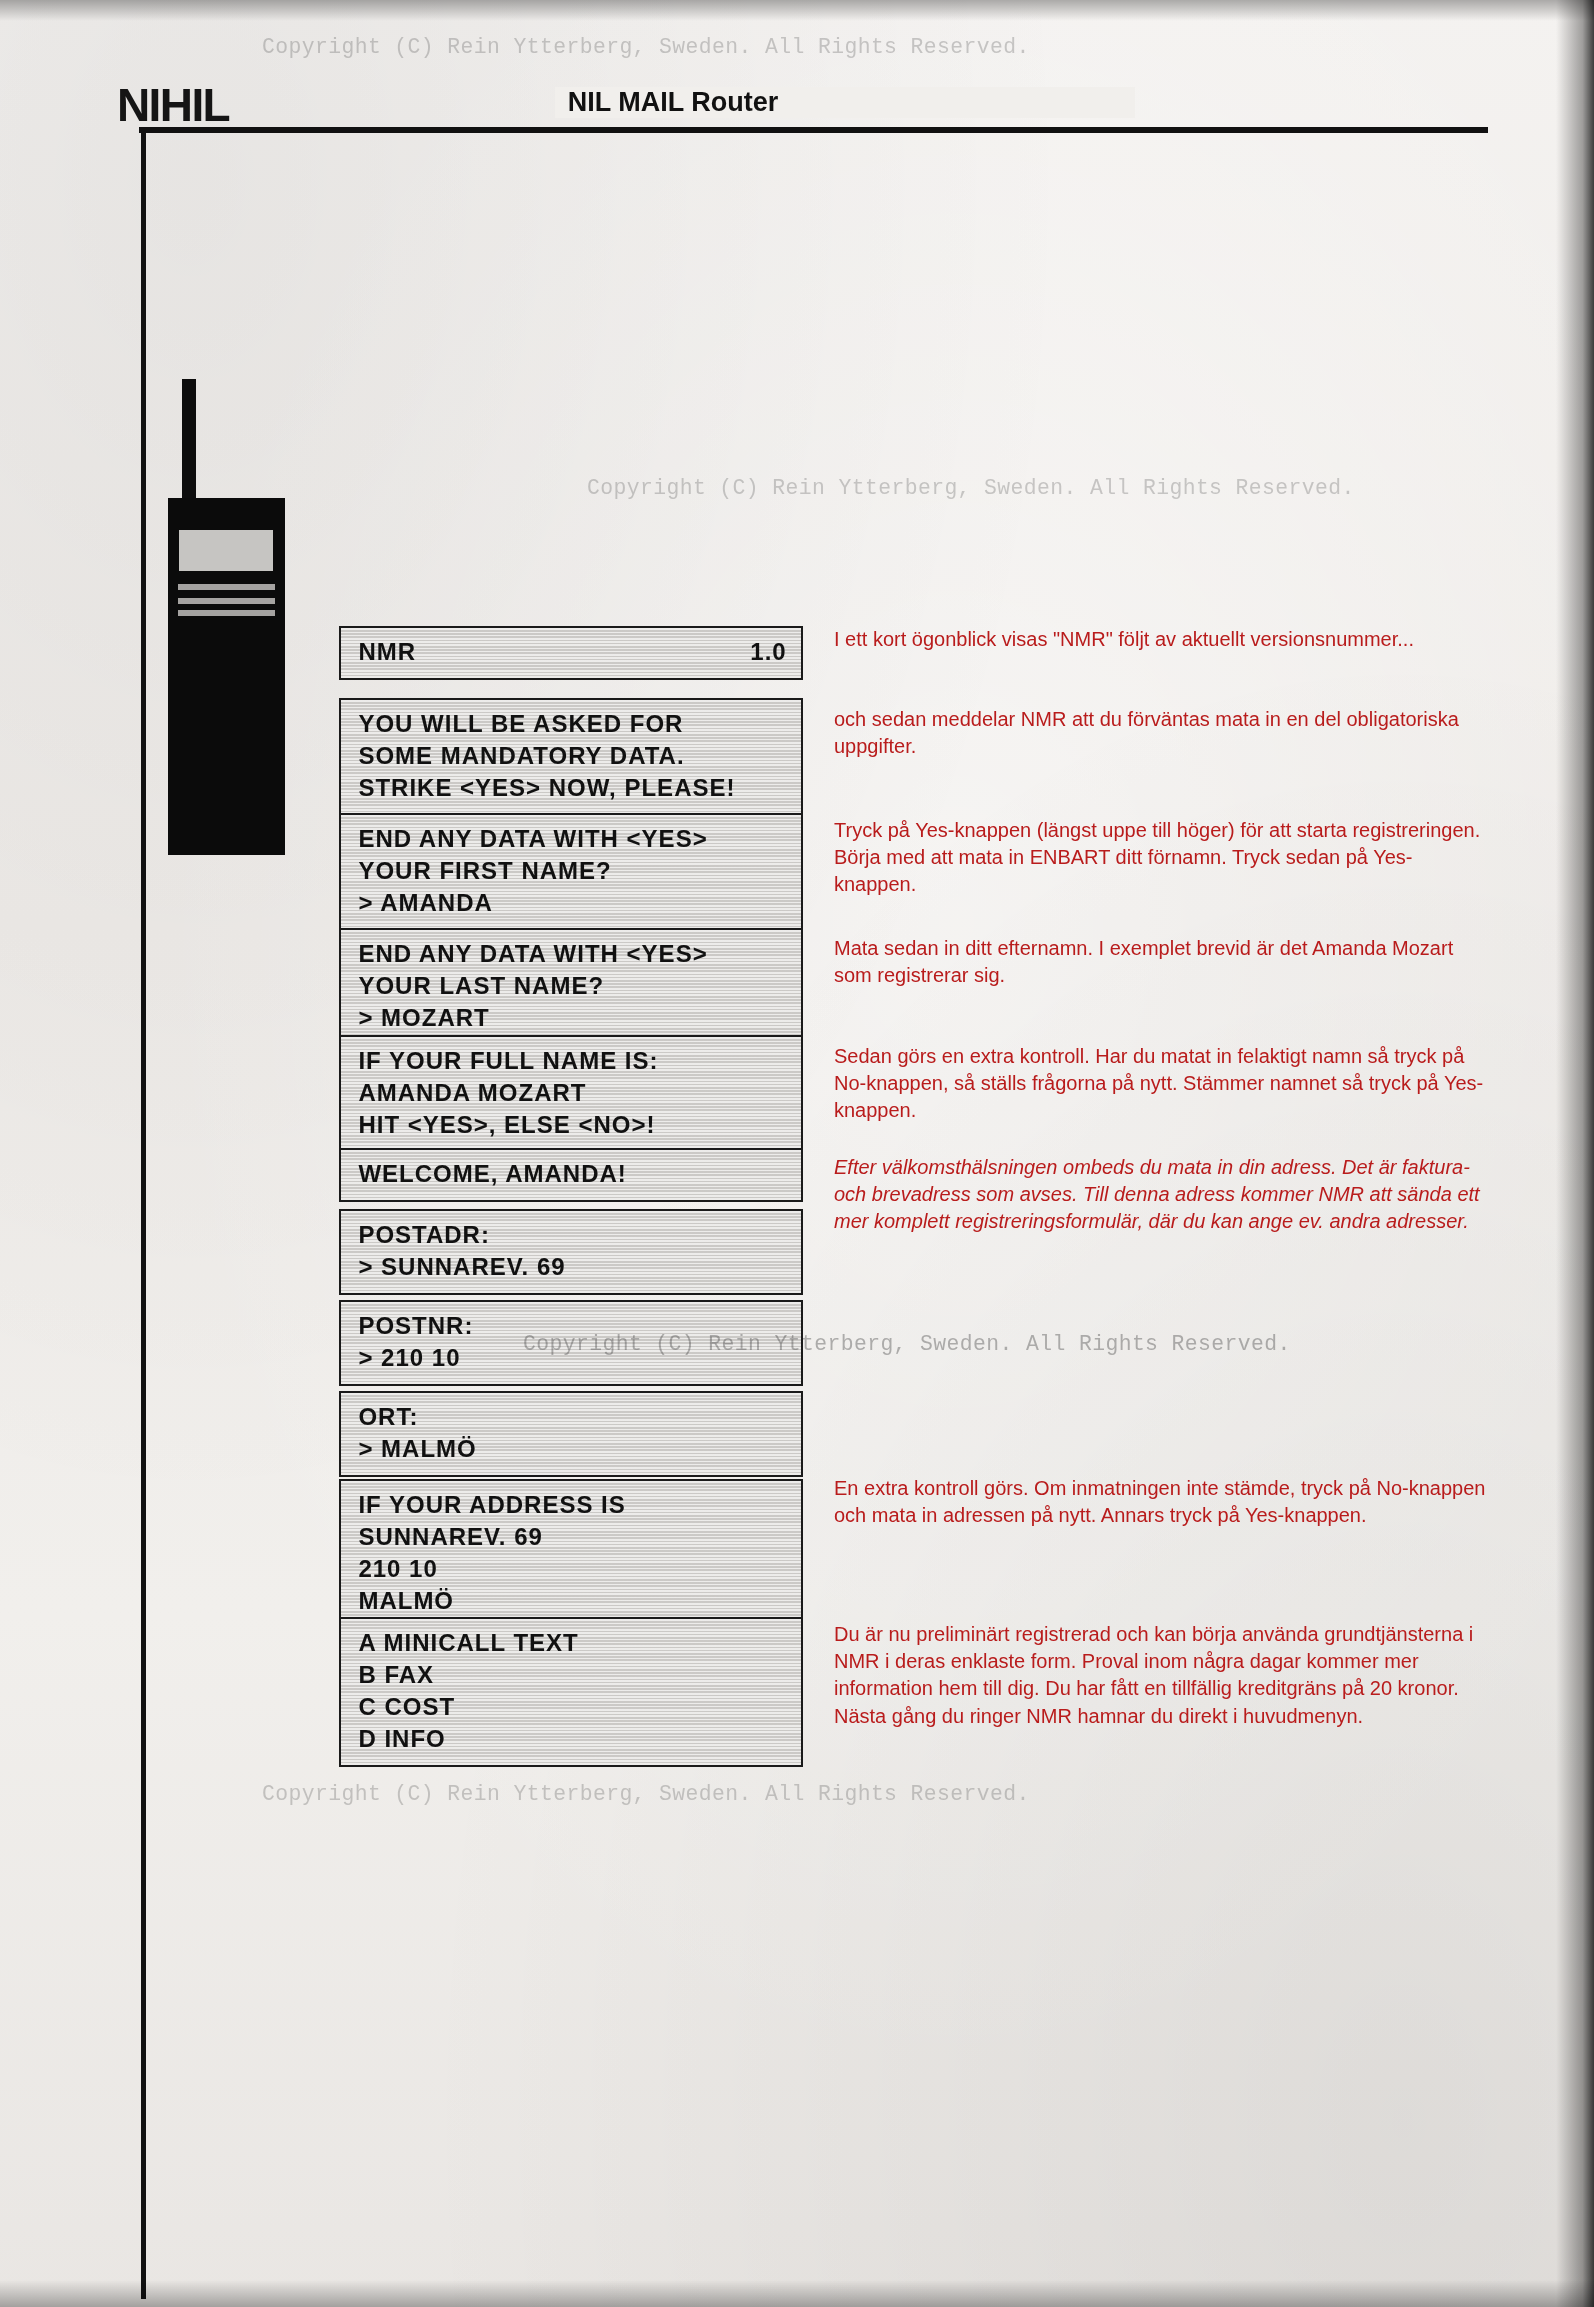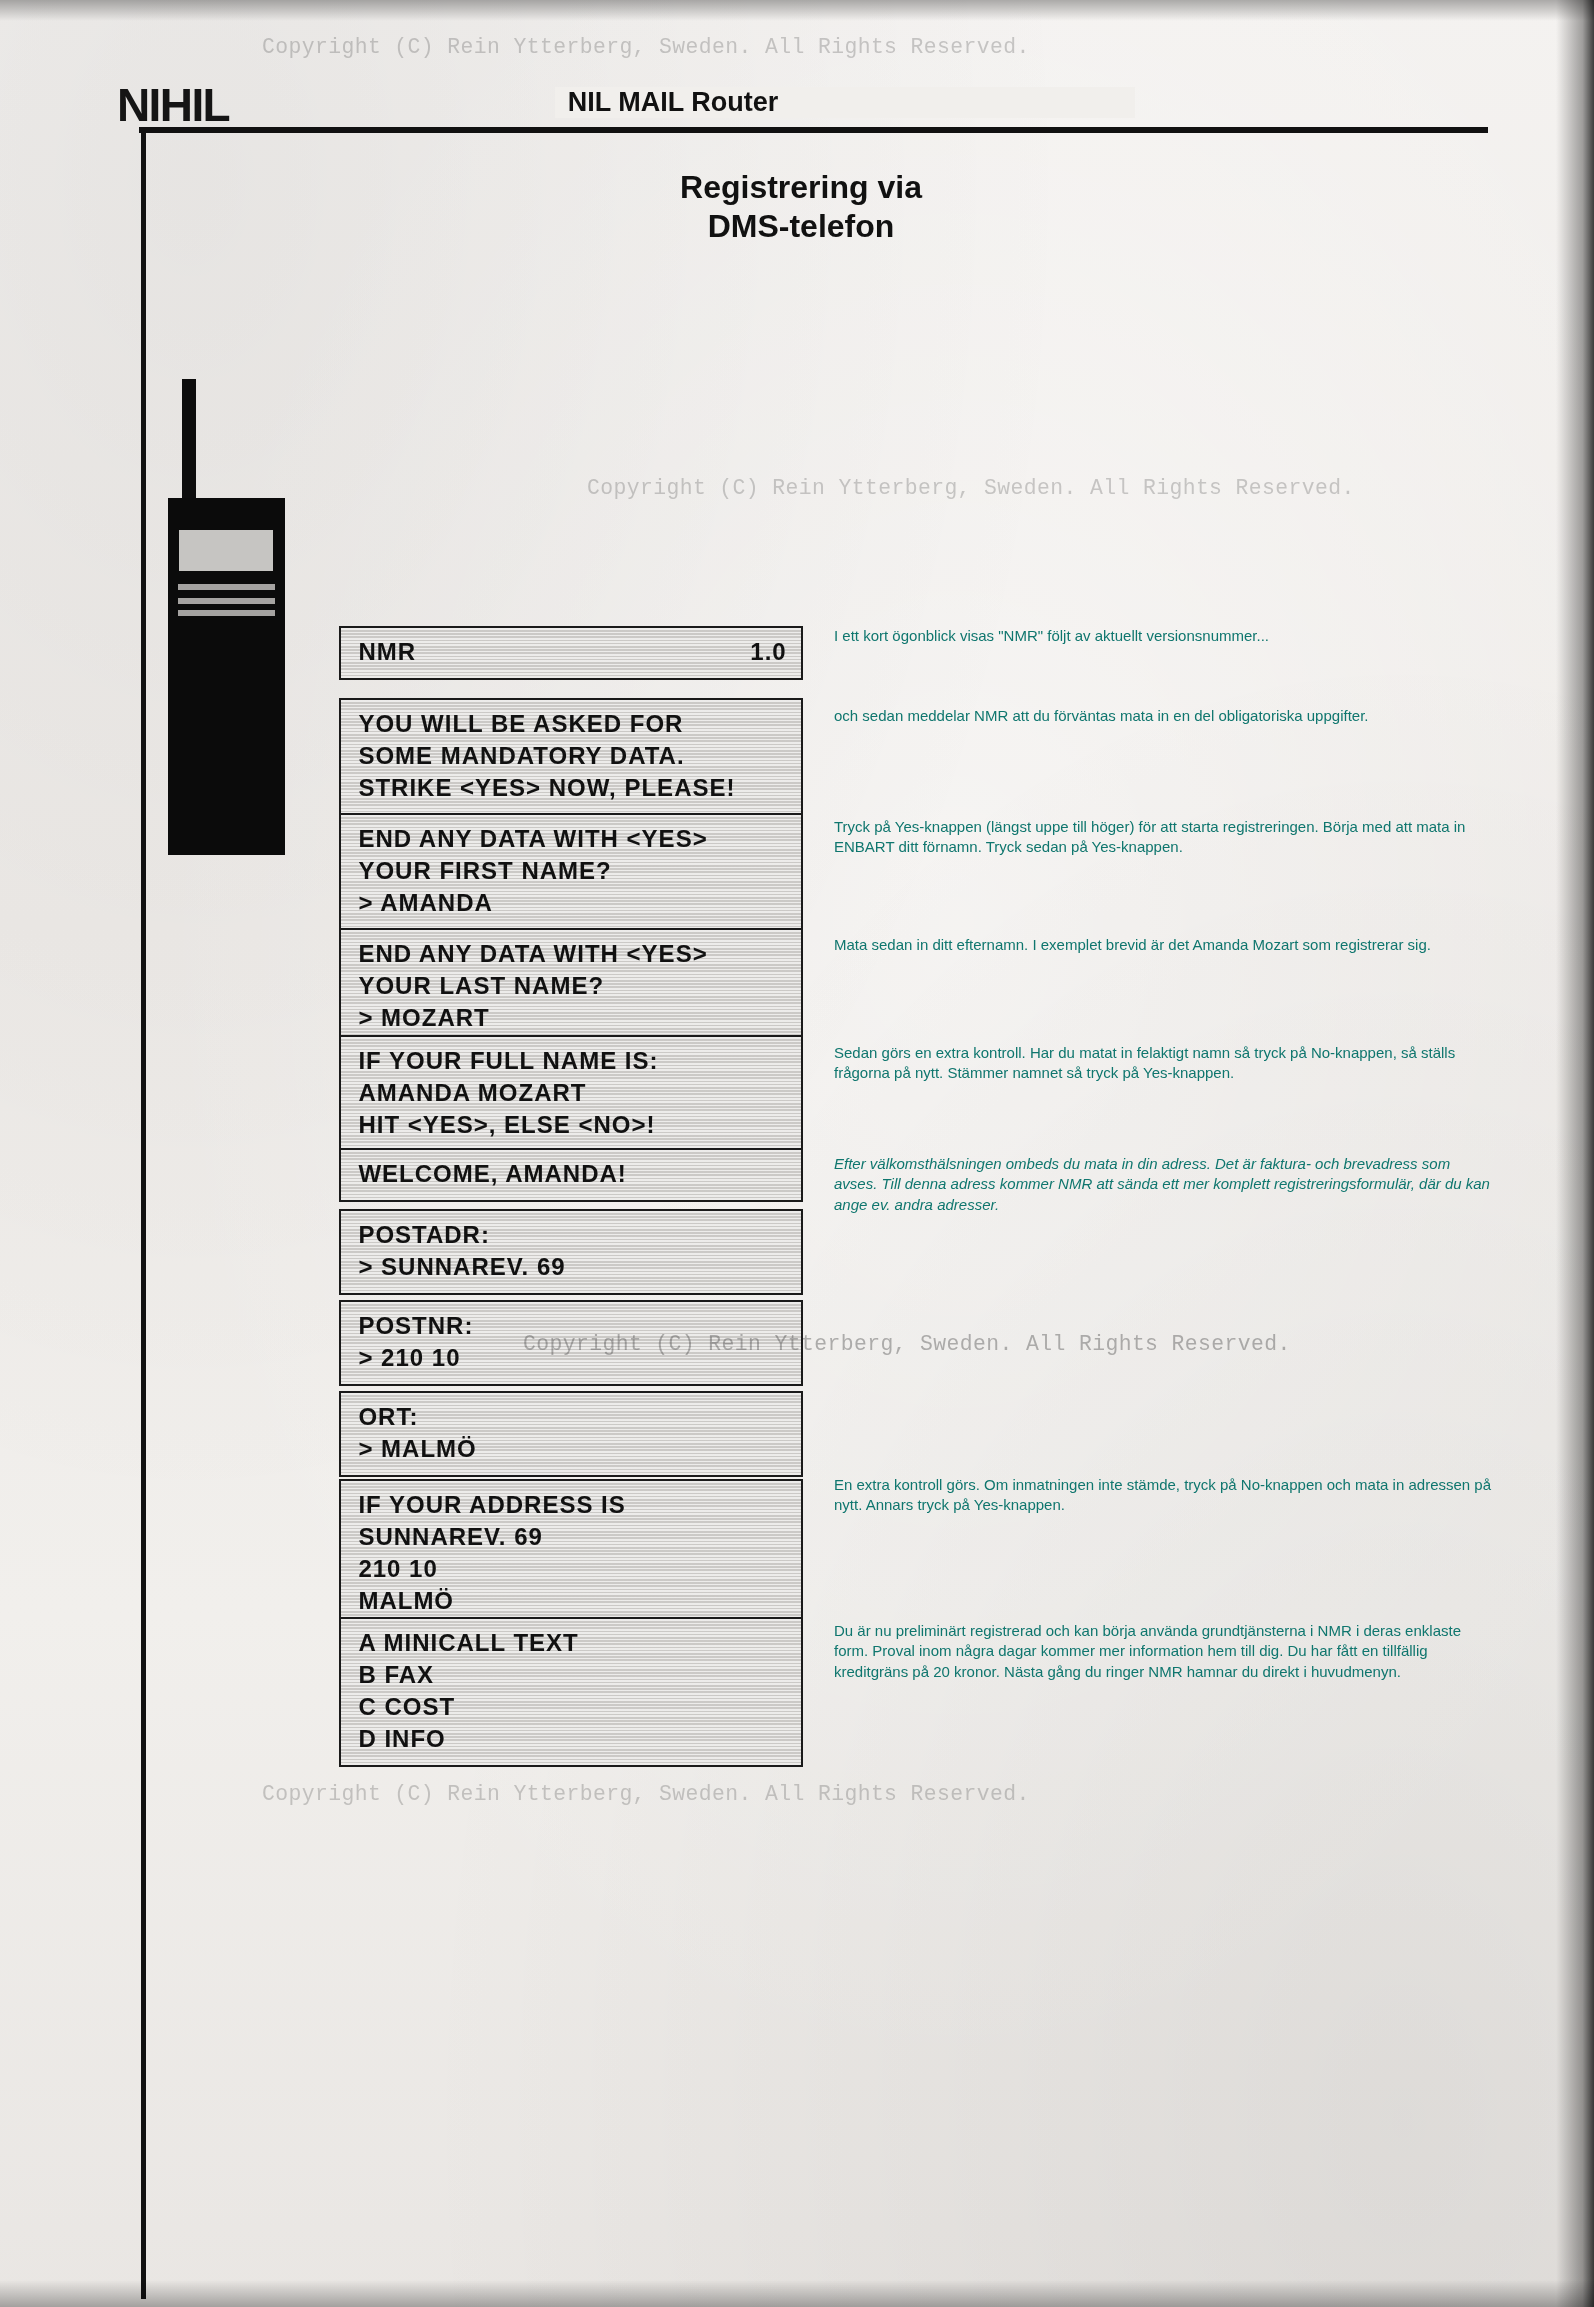--- a/index.html
+++ b/index.html
@@ -170,23 +170,23 @@
       repeating-linear-gradient(0deg, rgba(255,255,255,0.55) 0px, rgba(255,255,255,0.55) 1.6px, rgba(0,0,0,0.05) 1.6px, rgba(0,0,0,0.05) 3.2px);
   }
   .lcd .row { display: block; white-space: pre; }
   .lcd .row.split { display: flex; justify-content: space-between; }
 
   
   .note {
     position: absolute;
     left: 834px;
     width: 658px;
-    font-size: 15px;
+    font-size: 20px;
     line-height: 1.36;
-    color: #0f766e;
+    color: #b91c1c;
   }
 
   
   .wm {
     position: absolute;
     font-size: 21.4px;
     color: rgba(90,90,90,0.30);
     white-space: nowrap;
     letter-spacing: 0.4px;
     pointer-events: none;
@@ -201,24 +201,20 @@
 <body>
 
 <div class="page">
   <div class="grain"></div>
 
   <div class="logo">NIHIL</div>
   <div class="header-rule"></div>
   <div class="header-title">NIL MAIL Router</div>
   <div class="left-rule"></div>
 
-  <div class="doc-title">
-    <span>Registrering via</span><br>
-    <span>DMS-telefon</span>
-  </div>
 
 
   <div class="phone">
     <div class="antenna"></div>
     <div class="body"></div>
     <div class="screen"></div>
     <div class="band b1"></div>
     <div class="band b2"></div>
     <div class="band b3"></div>
   </div>

